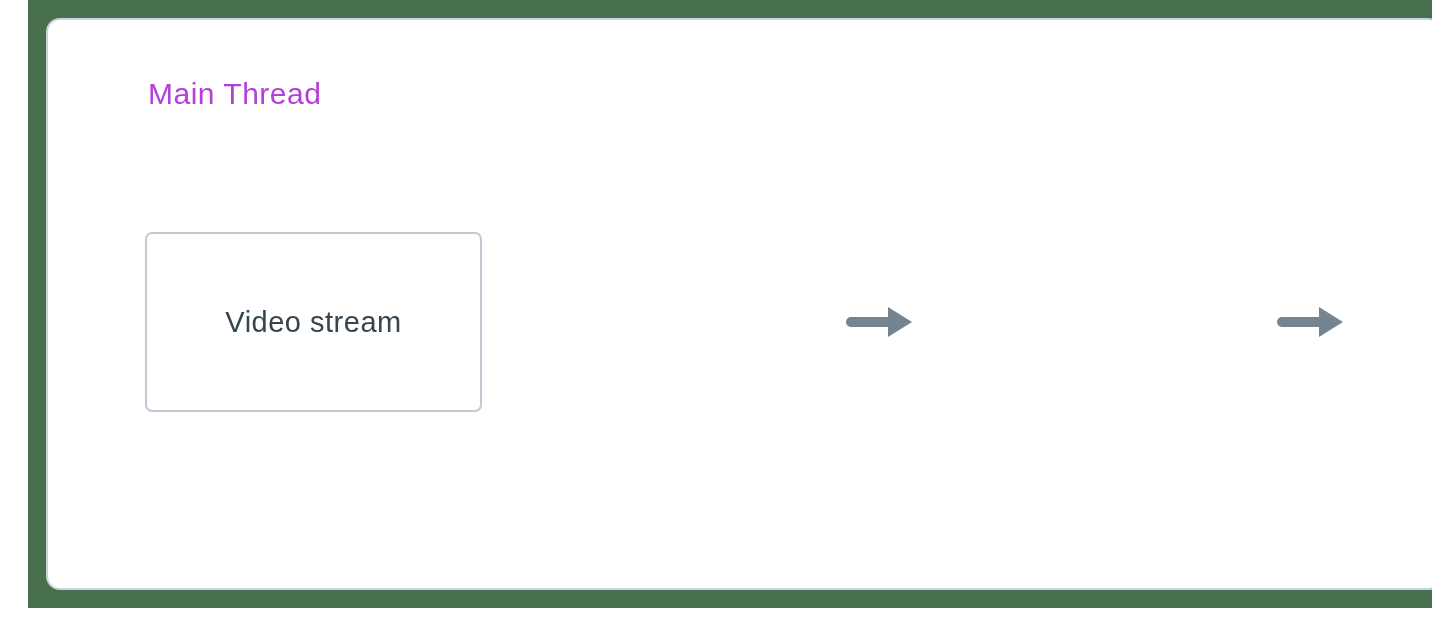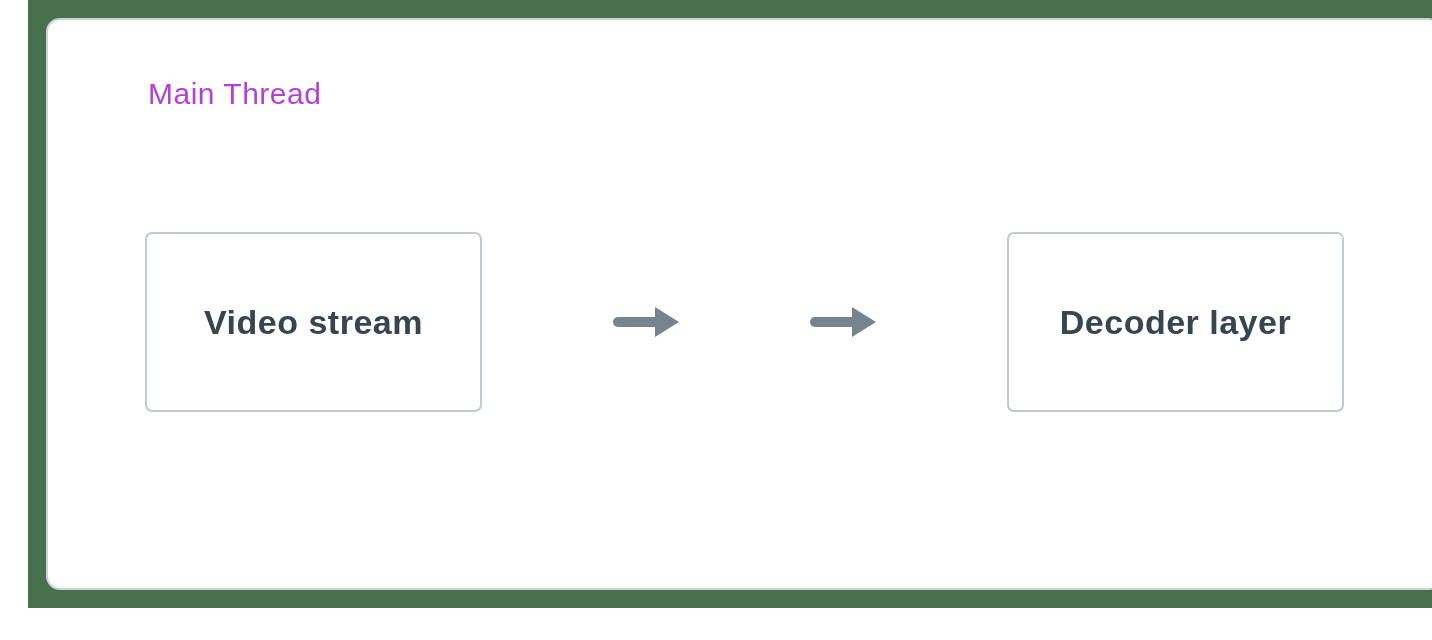--- a/index.html
+++ b/index.html
@@ -55,22 +55,22 @@
     height: 180px;
     background: var(--card-bg, #ffffff);
     border: 2px solid var(--node-border, #bfcad4);
     border-radius: 7px;
     display: flex;
     align-items: center;
     justify-content: center;
   }
 
   .flow-node-label {
-    font-size: 34px;
-    font-weight: 700;
+    font-size: 29px;
+    font-weight: 400;
     letter-spacing: 0.5px;
     color: var(--node-text, #36454f);
   }
 
   .flow-arrow {
     flex: 0 0 auto;
     display: flex;
     align-items: center;
     justify-content: center;
   }
@@ -101,19 +101,16 @@
       </div>
 
 
       <div class="flow-arrow">
         <svg width="68" height="36" viewBox="0 0 68 36" aria-hidden="true">
           <line x1="6" y1="18" x2="44" y2="18" stroke="#76848f" stroke-width="10" stroke-linecap="round" class="arrow-stroke"></line>
           <polygon points="43,3 67,18 43,33" fill="#76848f" class="arrow-fill"></polygon>
         </svg>
       </div>
 
-      <div class="flow-node">
-        <span class="flow-node-label">Decoder layer</span>
-      </div>
 
     </div>
   </div>
 </div>
 
 </body></html>

